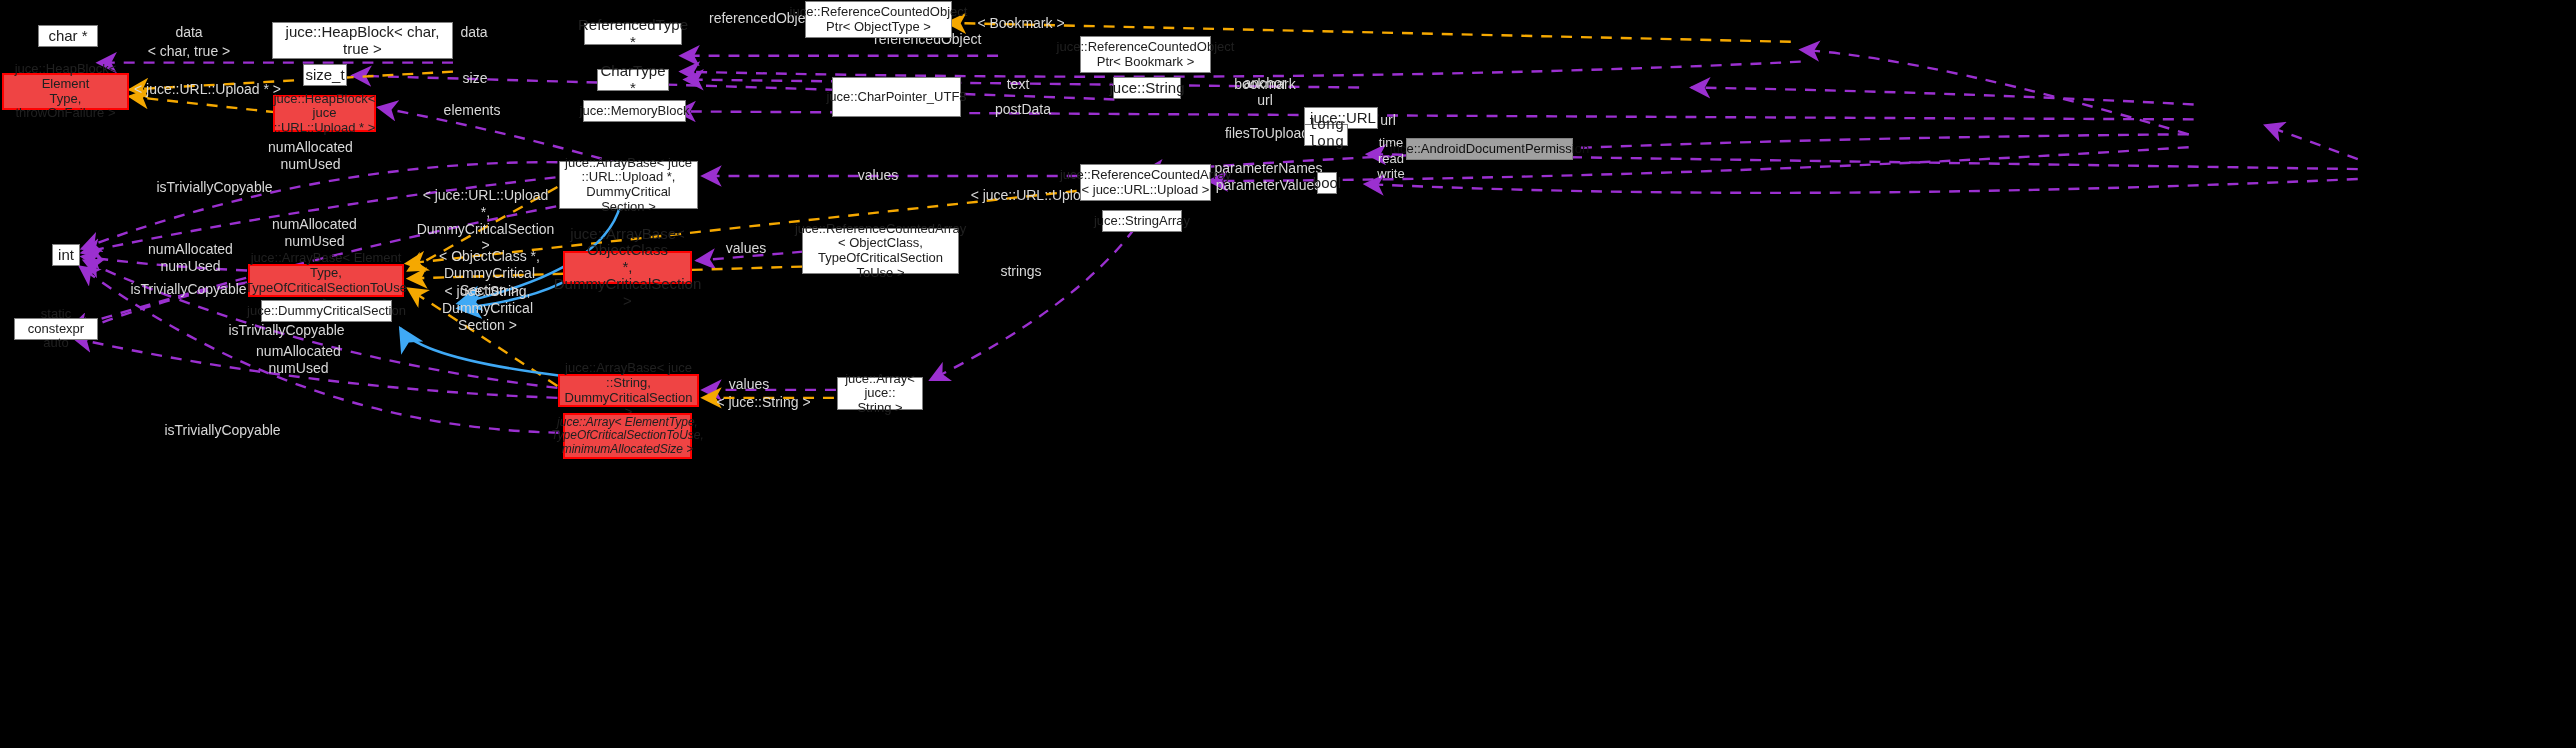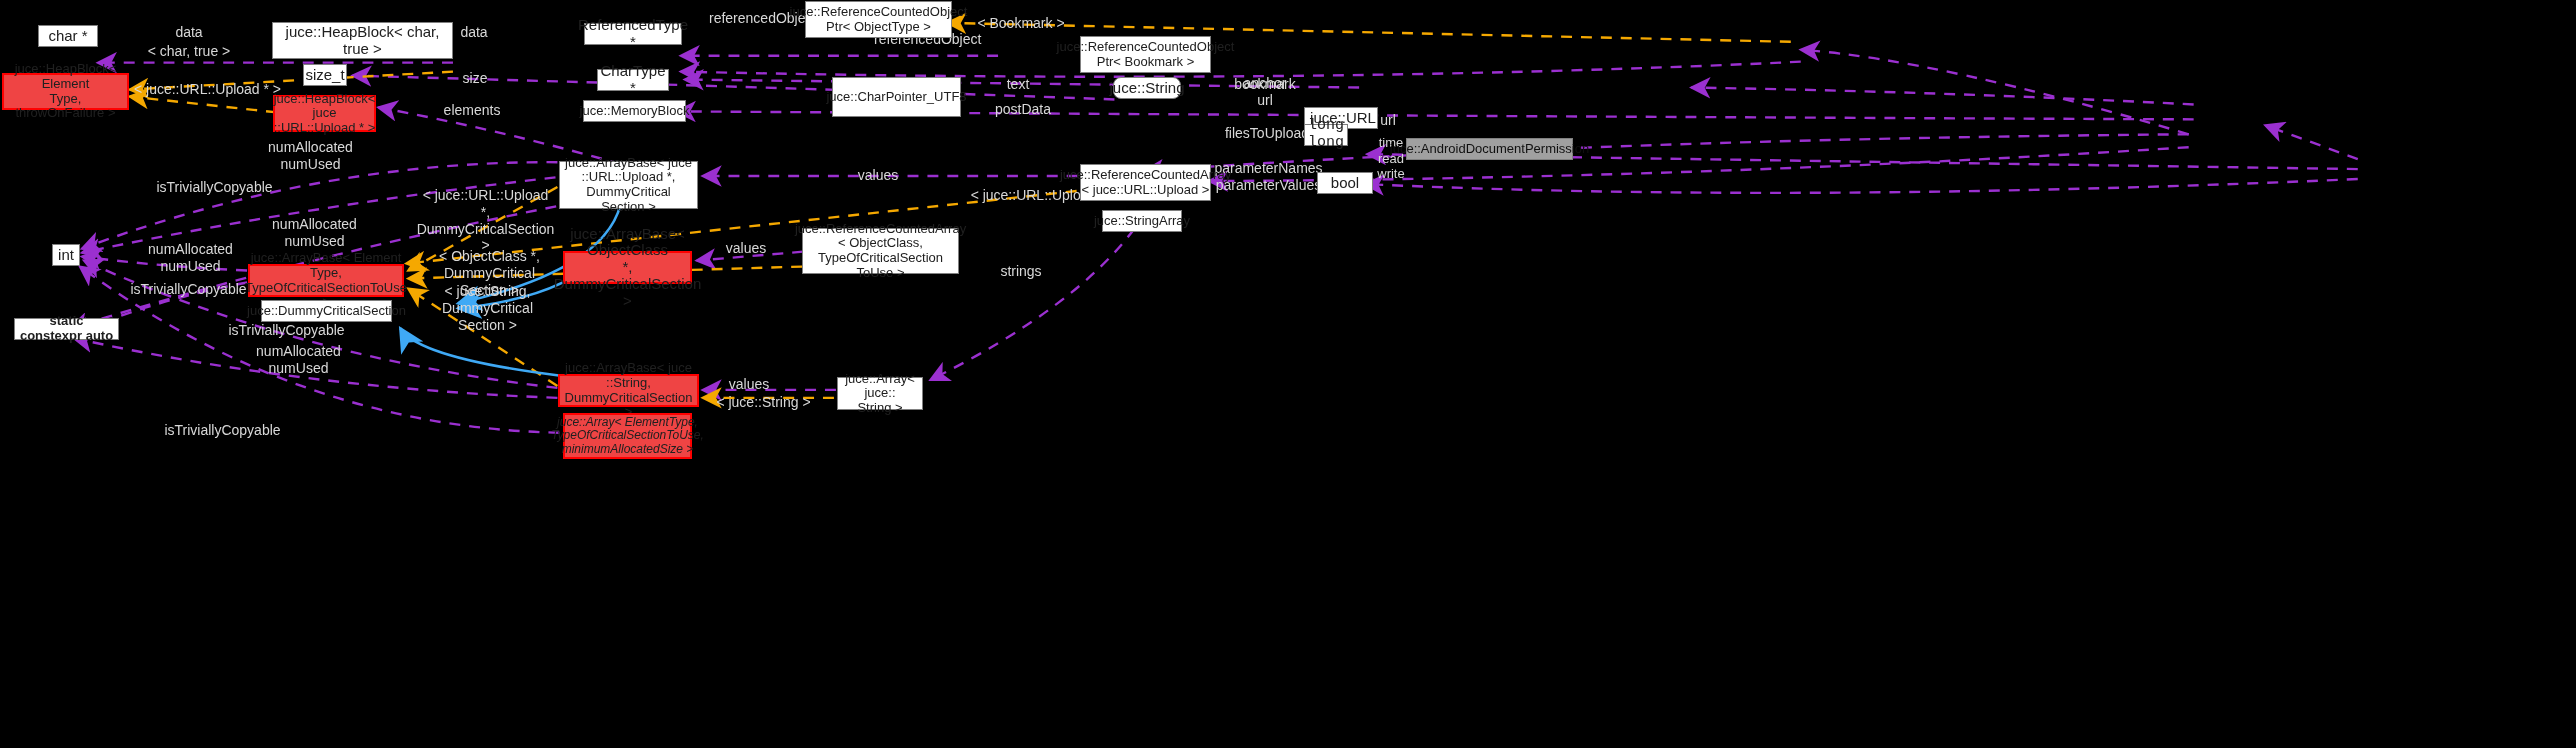--- a/index.html
+++ b/index.html
@@ -123,45 +123,45 @@
   <div class="node red" style="left:273px;top:95px;width:103px;height:37px;font-size:13px;">juce::HeapBlock&lt; juce
 ::URL::Upload * &gt;</div>
 
   <div class="node" style="left:584px;top:23px;width:98px;height:22px;">ReferencedType *</div>
   <div class="node" style="left:805px;top:1px;width:147px;height:37px;font-size:13px;">juce::ReferenceCountedObject
 Ptr&lt; ObjectType &gt;</div>
   <div class="node" style="left:1080px;top:36px;width:131px;height:37px;font-size:13px;">juce::ReferenceCountedObject
 Ptr&lt; Bookmark &gt;</div>
   <div class="node" style="left:597px;top:69px;width:72px;height:22px;">CharType *</div>
   <div class="node" style="left:832px;top:77px;width:129px;height:40px;font-size:13px;">juce::CharPointer_UTF8</div>
-  <div class="node" style="left:1113px;top:77px;width:68px;height:22px;border-radius:8px;">juce::String</div>
+  <div class="node" style="left:1113px;top:77px;width:68px;height:22px;">juce::String</div>
   <div class="node" style="left:583px;top:100px;width:103px;height:22px;font-size:13px;">juce::MemoryBlock</div>
 
   <div class="node" style="left:1304px;top:107px;width:74px;height:22px;padding-left:8px;">juce::URL</div>
   <div class="node" style="left:1304px;top:124px;width:44px;height:22px;font-family:Liberation Mono, monospace;">long long</div>
-  <div class="node" style="left:1317px;top:172px;width:56px;height:22px;">bool</div>
+  <div class="node" style="left:1317px;top:172px;width:20px;height:22px;">bool</div>
   <div class="node grey" style="left:1406px;top:138px;width:167px;height:22px;font-size:13px;">juce::AndroidDocumentPermission</div>
 
   <div class="node" style="left:559px;top:161px;width:139px;height:48px;font-size:13px;">juce::ArrayBase&lt; juce
 ::URL::Upload *, DummyCritical
 Section &gt;</div>
   <div class="node" style="left:1080px;top:164px;width:131px;height:37px;font-size:13px;">juce::ReferenceCountedArray
 &lt; juce::URL::Upload &gt;</div>
   <div class="node" style="left:1102px;top:210px;width:80px;height:22px;font-size:13px;">juce::StringArray</div>
 
   <div class="node" style="left:52px;top:244px;width:28px;height:22px;">int</div>
   <div class="node red" style="left:248px;top:264px;width:156px;height:33px;font-size:13px;">juce::ArrayBase&lt; Element
 Type, TypeOfCriticalSectionToUse &gt;</div>
   <div class="node red" style="left:563px;top:251px;width:129px;height:33px;font-size:15px;">juce::ArrayBase&lt; ObjectClass
 *, DummyCriticalSection &gt;</div>
   <div class="node" style="left:802px;top:228px;width:157px;height:46px;font-size:13px;">juce::ReferenceCountedArray
 &lt; ObjectClass, TypeOfCriticalSection
 ToUse &gt;</div>
   <div class="node" style="left:261px;top:300px;width:131px;height:22px;font-size:13px;">juce::DummyCriticalSection</div>
-  <div class="node" style="left:14px;top:318px;width:105px;height:22px;font-size:13px;font-weight:bold;">static constexpr auto</div>
+  <div class="node" style="left:14px;top:318px;width:84px;height:22px;font-size:13px;">static constexpr auto</div>
 
   <div class="node red" style="left:558px;top:374px;width:141px;height:33px;font-size:13px;">juce::ArrayBase&lt; juce
 ::String, DummyCriticalSection &gt;</div>
   <div class="node" style="left:837px;top:377px;width:86px;height:33px;font-size:13px;">juce::Array&lt; juce::
 String &gt;</div>
   <div class="node red" style="left:563px;top:413px;width:129px;height:46px;font-size:12px;font-style:italic;">juce::Array&lt; ElementType,
 TypeOfCriticalSectionToUse,
 minimumAllocatedSize &gt;</div>
 
   <div class="elabel" style="left:159px;top:24px;width:60px;">data</div>

